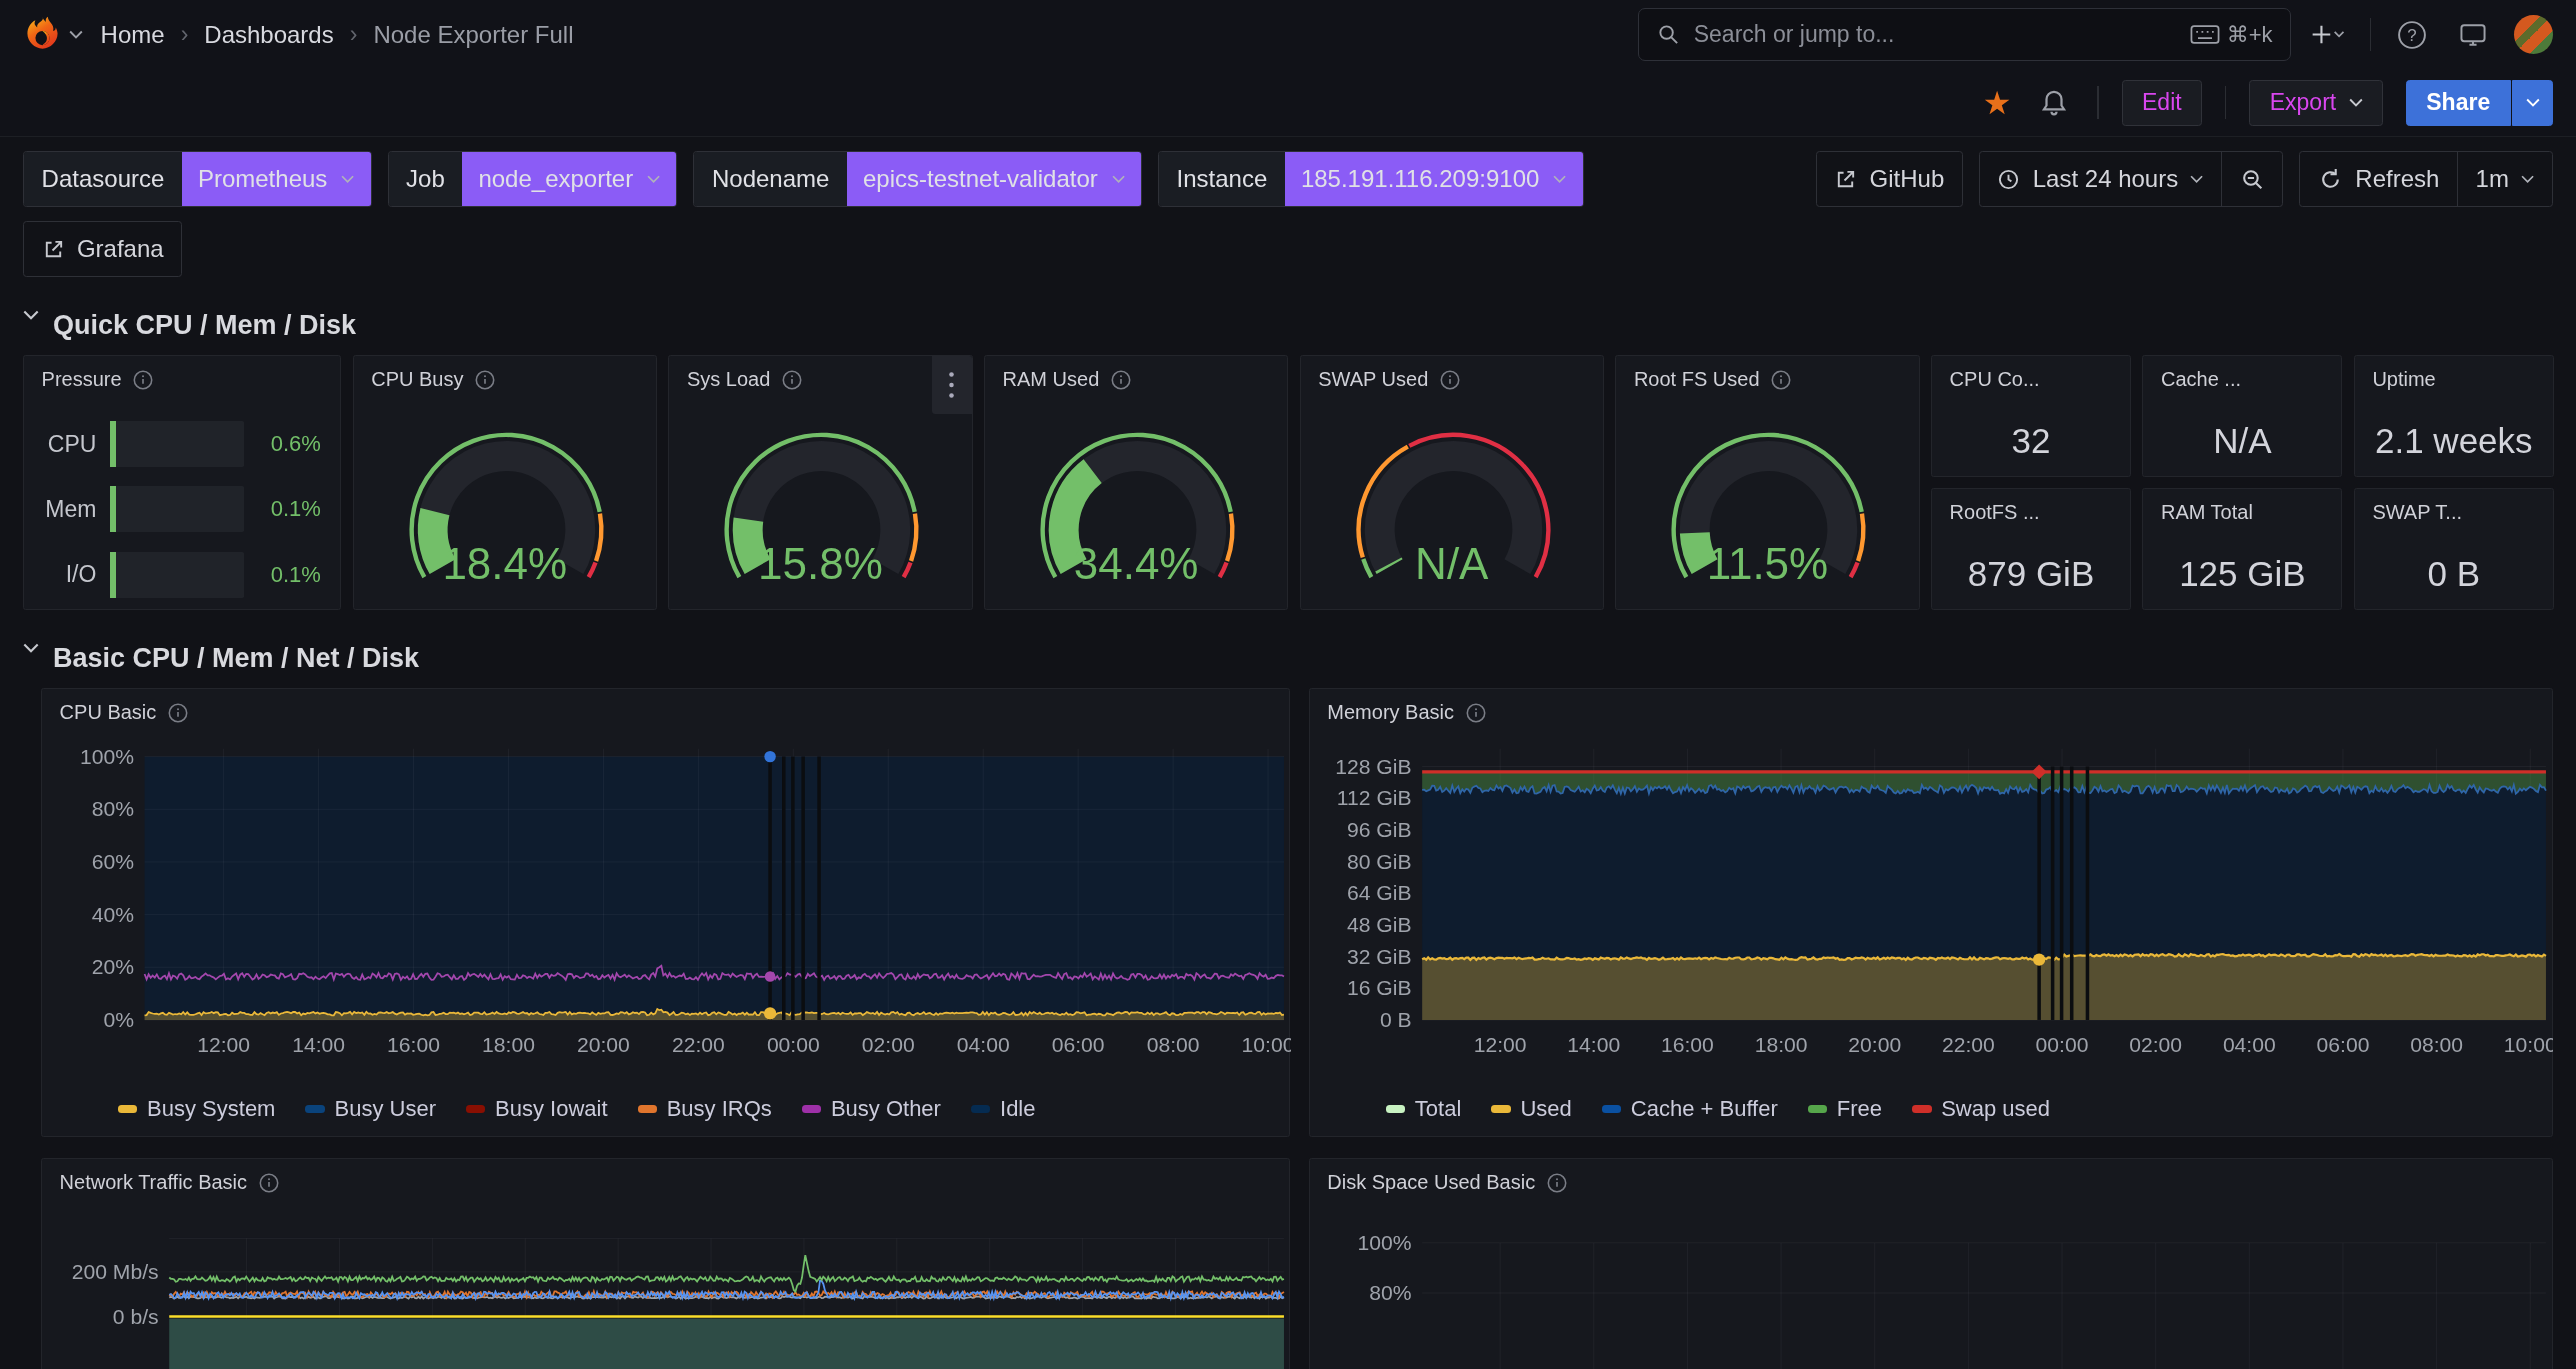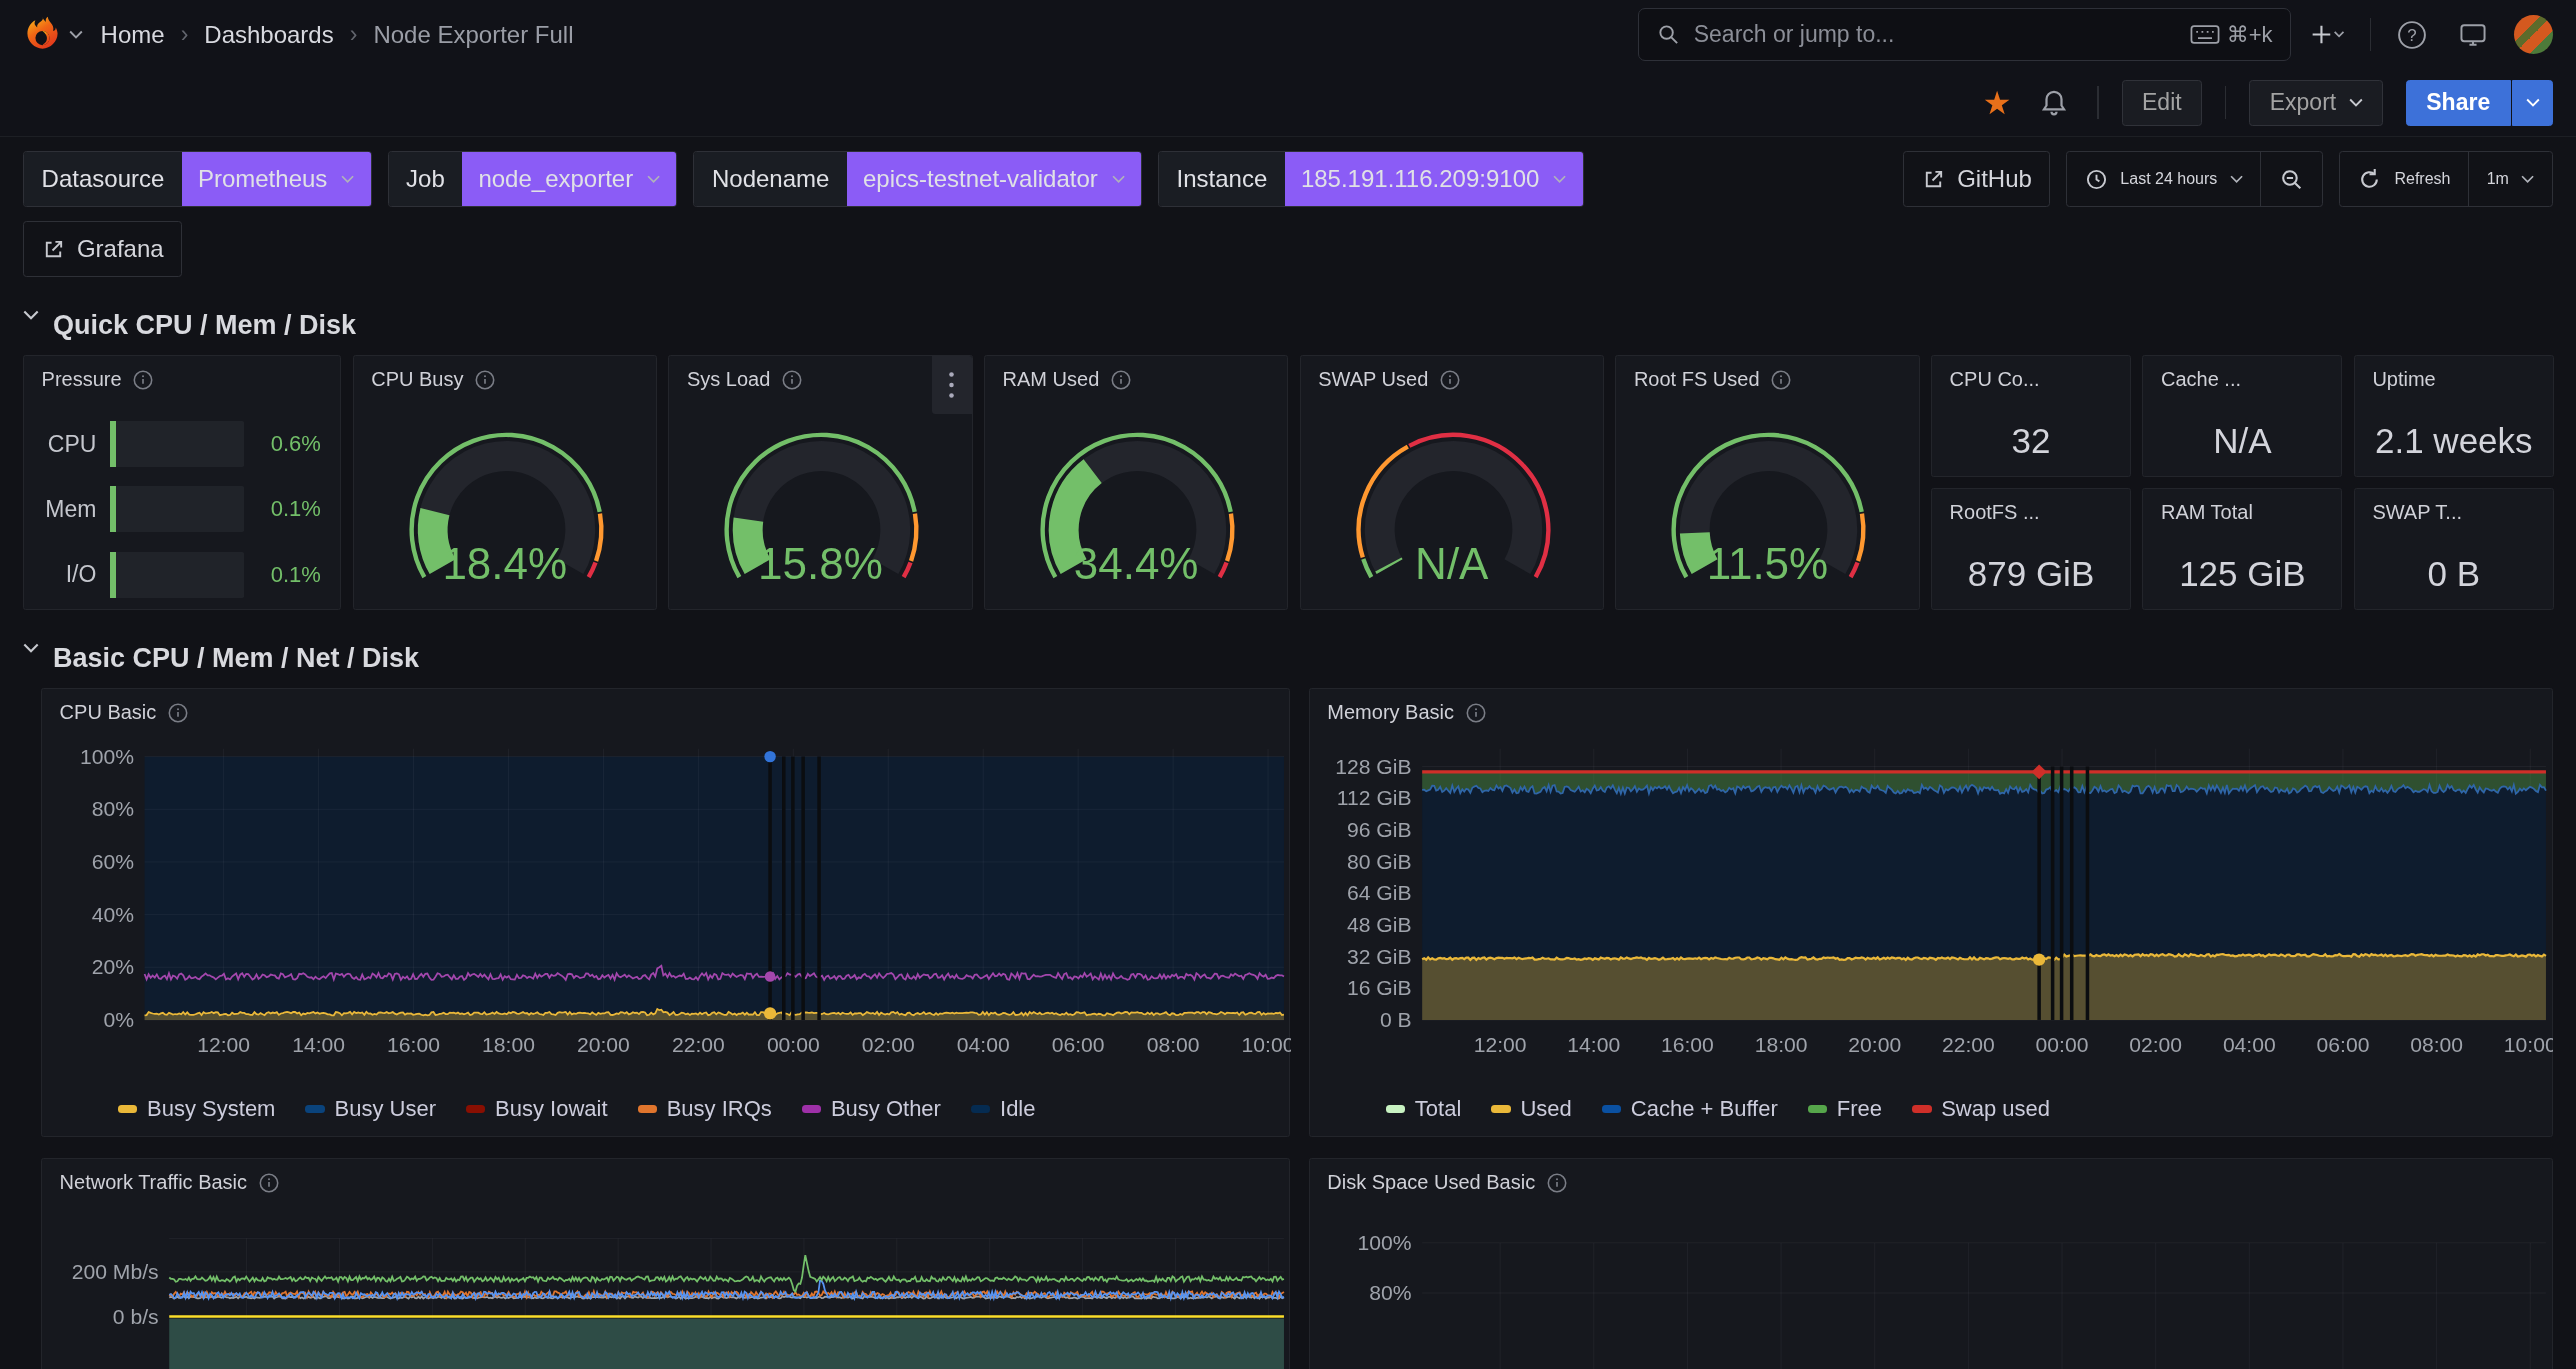--- a/index.html
+++ b/index.html
@@ -22,33 +22,33 @@
   .iconbtn { width:40px; height:40px; display:flex; align-items:center; justify-content:center; color:#9da0a8; cursor:pointer; }
   .vdiv { width:1.3px; height:33px; background:#2b2d33; }
   .avatar { width:39px; height:39px; border-radius:50%;
     background:linear-gradient(135deg,#d4591f 0 35%,#5d6b2b 35% 50%,#d4591f 50% 70%,#4d7a3a 70% 85%,#c8641e 85%); }
 
   
   .actrow { height:68px; display:flex; align-items:center; justify-content:flex-end; gap:23px;
     padding-right:23px; border-bottom:0.9px solid #1d1f24; background:#111218; }
   .star { color:#e8701a; font-size:32px; line-height:1; cursor:pointer; }
   .btn { height:46px; padding:0 19.4px; border:1.3px solid #303239; border-radius:3.5px; background:#1a1c22;
-    color:#a3a3a3; font-size:23px; display:flex; align-items:center; gap:12.3px; cursor:pointer; }
+    color:#d946ef; font-size:23px; display:flex; align-items:center; gap:12.3px; cursor:pointer; }
   .share-group { display:flex; gap:1.8px; }
   .btn.primary { background:#3d71d9; border-color:#3d71d9; color:#fff; font-weight:600; border-radius:3.5px 0 0 3.5px; }
   .btn.caret-seg { background:#3d71d9; border-color:#3d71d9; color:#fff; padding:0 12.3px; border-radius:0 3.5px 3.5px 0; }
 
   
   .toolbar { display:flex; align-items:flex-end; gap:16px; margin:14px 23px 0; }
   .var-group { display:flex; align-items:stretch; height:56px; border:1.3px solid #2e3037; border-radius:3.5px; overflow:hidden; }
   .var-label { background:#1a1d23; padding:0 17.6px; display:flex; align-items:center; font-size:24px; color:#e0e1e6; }
   .var-value { background:#8b5cf6; padding:0 16px; display:flex; align-items:center; gap:14px; font-size:24px; color:#e0e1e6; cursor:pointer; }
   .tb-right { margin-left:auto; display:flex; gap:16px; }
   .tp-group { display:flex; align-items:stretch; height:56px; border:1.3px solid #2e3037; border-radius:3.5px; overflow:hidden; }
-  .tp-seg { display:flex; align-items:center; gap:12.3px; padding:0 17.6px; font-size:16px; color:#d5d6dc; cursor:pointer; }
+  .tp-seg { display:flex; align-items:center; gap:12.3px; padding:0 17.6px; font-size:24px; color:#d5d6dc; cursor:pointer; }
   .tp-seg + .tp-seg { border-left:1.3px solid #2e3037; }
   .linkbtn { height:56px; border:1.3px solid #2e3037; border-radius:3.5px; display:flex; align-items:center;
     gap:12.3px; padding:0 17.6px; font-size:24px; color:#d5d6dc; cursor:pointer; }
   .row2 { margin:14px 23px 0; display:flex; }
 
   
   .section-head { margin:33px 23px 14px; display:flex; align-items:flex-start; gap:14px;
     font-size:27px; font-weight:700; color:#d8d9de; cursor:pointer; }
 
   

